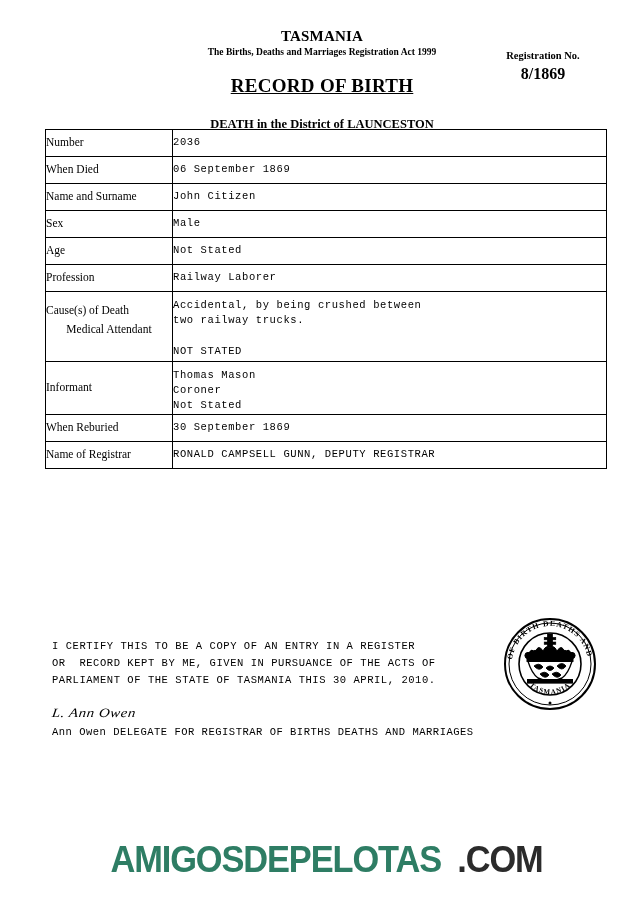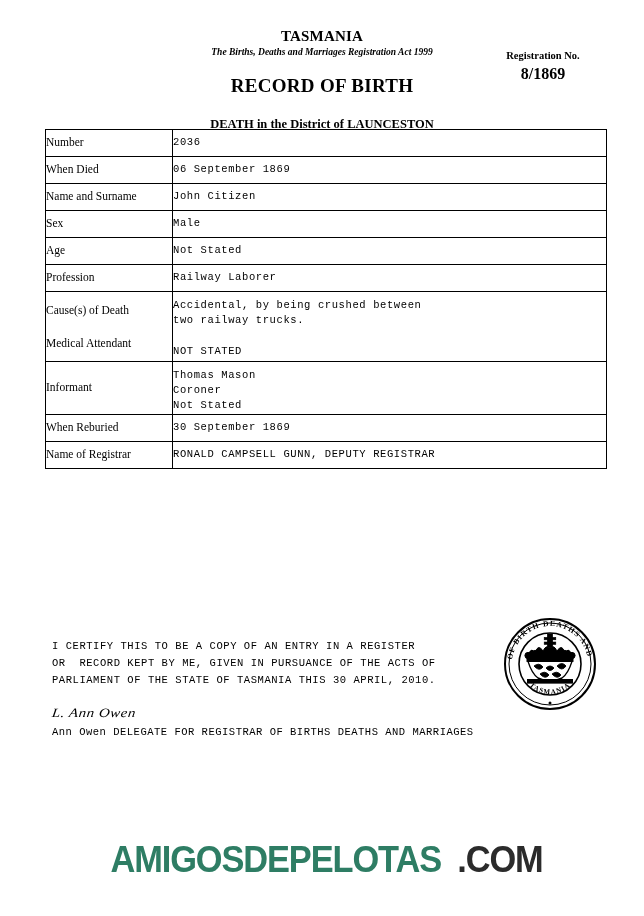--- a/index.html
+++ b/index.html
@@ -26,32 +26,32 @@
   }
   .state-name {
     font-family: "Liberation Serif", "DejaVu Serif", serif;
     font-weight: bold;
     font-size: 15px;
     letter-spacing: 0.2px;
     line-height: 1.1;
   }
   .act-line {
     font-family: "Liberation Serif", "DejaVu Serif", serif;
-    font-style: italic;
     font-weight: bold;
     font-size: 9.5px;
     margin-top: 2px;
     line-height: 1.2;
   }
   .doc-title {
     font-family: "Liberation Serif", "DejaVu Serif", serif;
     font-weight: bold;
     font-size: 19px;
     margin-top: 17px;
     letter-spacing: 0.3px;
+    text-decoration: underline;
   }
   .district-line {
     font-family: "Liberation Serif", "DejaVu Serif", serif;
     font-weight: bold;
     font-size: 12.5px;
     margin-top: 20px;
   }
   .reg-block {
     position: absolute;
     right: 36px;
@@ -100,21 +100,21 @@
     padding: 5px 0 5px 11px;
     line-height: 1.45;
     letter-spacing: 0.6px;
     white-space: pre;
   }
   .row-tall .cell-label,
   .row-tall .cell-value {
     vertical-align: top;
   }
   .cell-label.lbl-top-pad { padding-top: 11px; }
-  .cell-label .lbl-second { display: block; margin-top: 17px; }
+  .cell-label .lbl-second { display: block; margin-top: 3px; text-align: center; }
   .cell-value.val-top { padding-top: 6px; }
 
   
   .r-std td { height: 26px; }
   .r-cause td { height: 58px; }
   .r-informant td { height: 42px; }
 
   
   .cert-block {
     position: absolute;

